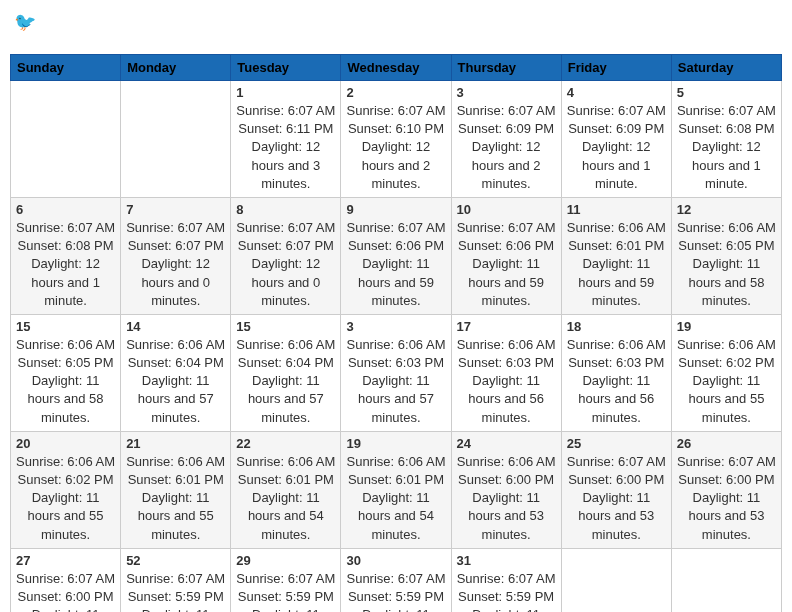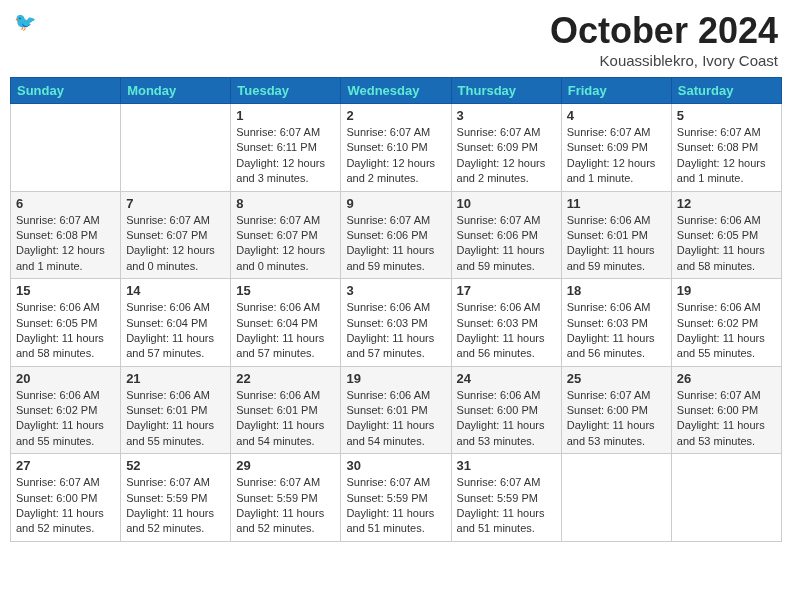--- a/index.html
+++ b/index.html
@@ -30,21 +30,21 @@
       font-weight: normal;
       color: #444;
     }
     .calendar {
       width: 100%;
       border-collapse: collapse;
       border: 1px solid #ccc;
     }
     .calendar th {
       background: #1a6bb5;
-      color: #5eead4;
+      color: #000000;
       font-size: 13px;
       font-weight: bold;
       padding: 5px 6px;
       text-align: left;
       border: 1px solid #1555a0;
     }
     .calendar td {
       vertical-align: top;
       border: 1px solid #ccc;
       padding: 4px 5px;
@@ -59,23 +59,24 @@
     .calendar tr:nth-child(odd) td {
       background: #ffffff;
     }
     .day-num {
       font-size: 13px;
       font-weight: bold;
       display: block;
       margin-bottom: 2px;
     }
     .cell-info {
-      font-size: 11px;
+      font-size: 13px;
       line-height: 1.4;
       color: #333;
+      text-align: center;
     }
     .empty-cell {
       background: #f9f9f9;
     }
     .logo-container {
       display: flex;
       align-items: center;
       gap: 4px;
     }
     .logo-icon {
@@ -105,24 +106,20 @@
     }
   </style>
 </head>
 <body>
 
 <div class="header">
   <div class="logo-container">
     <svg class="logo-icon" viewBox="0 0 40 40" xmlns="http://www.w3.org/2000/svg">
       <text y="20" font-size="20" fill="#1a6bb5">🐦</text>
     </svg>
-  </div>
-  <div class="title-section">
-    <h1>October 2024</h1>
-    <h2>Kouassiblekro, Ivory Coast</h2>
   </div>
 </div>
 
 <table class="calendar">
   <thead>
     <tr>
     <th>Sunday</th>
         <th>Monday</th>
         <th>Tuesday</th>
         <th>Wednesday</th>

